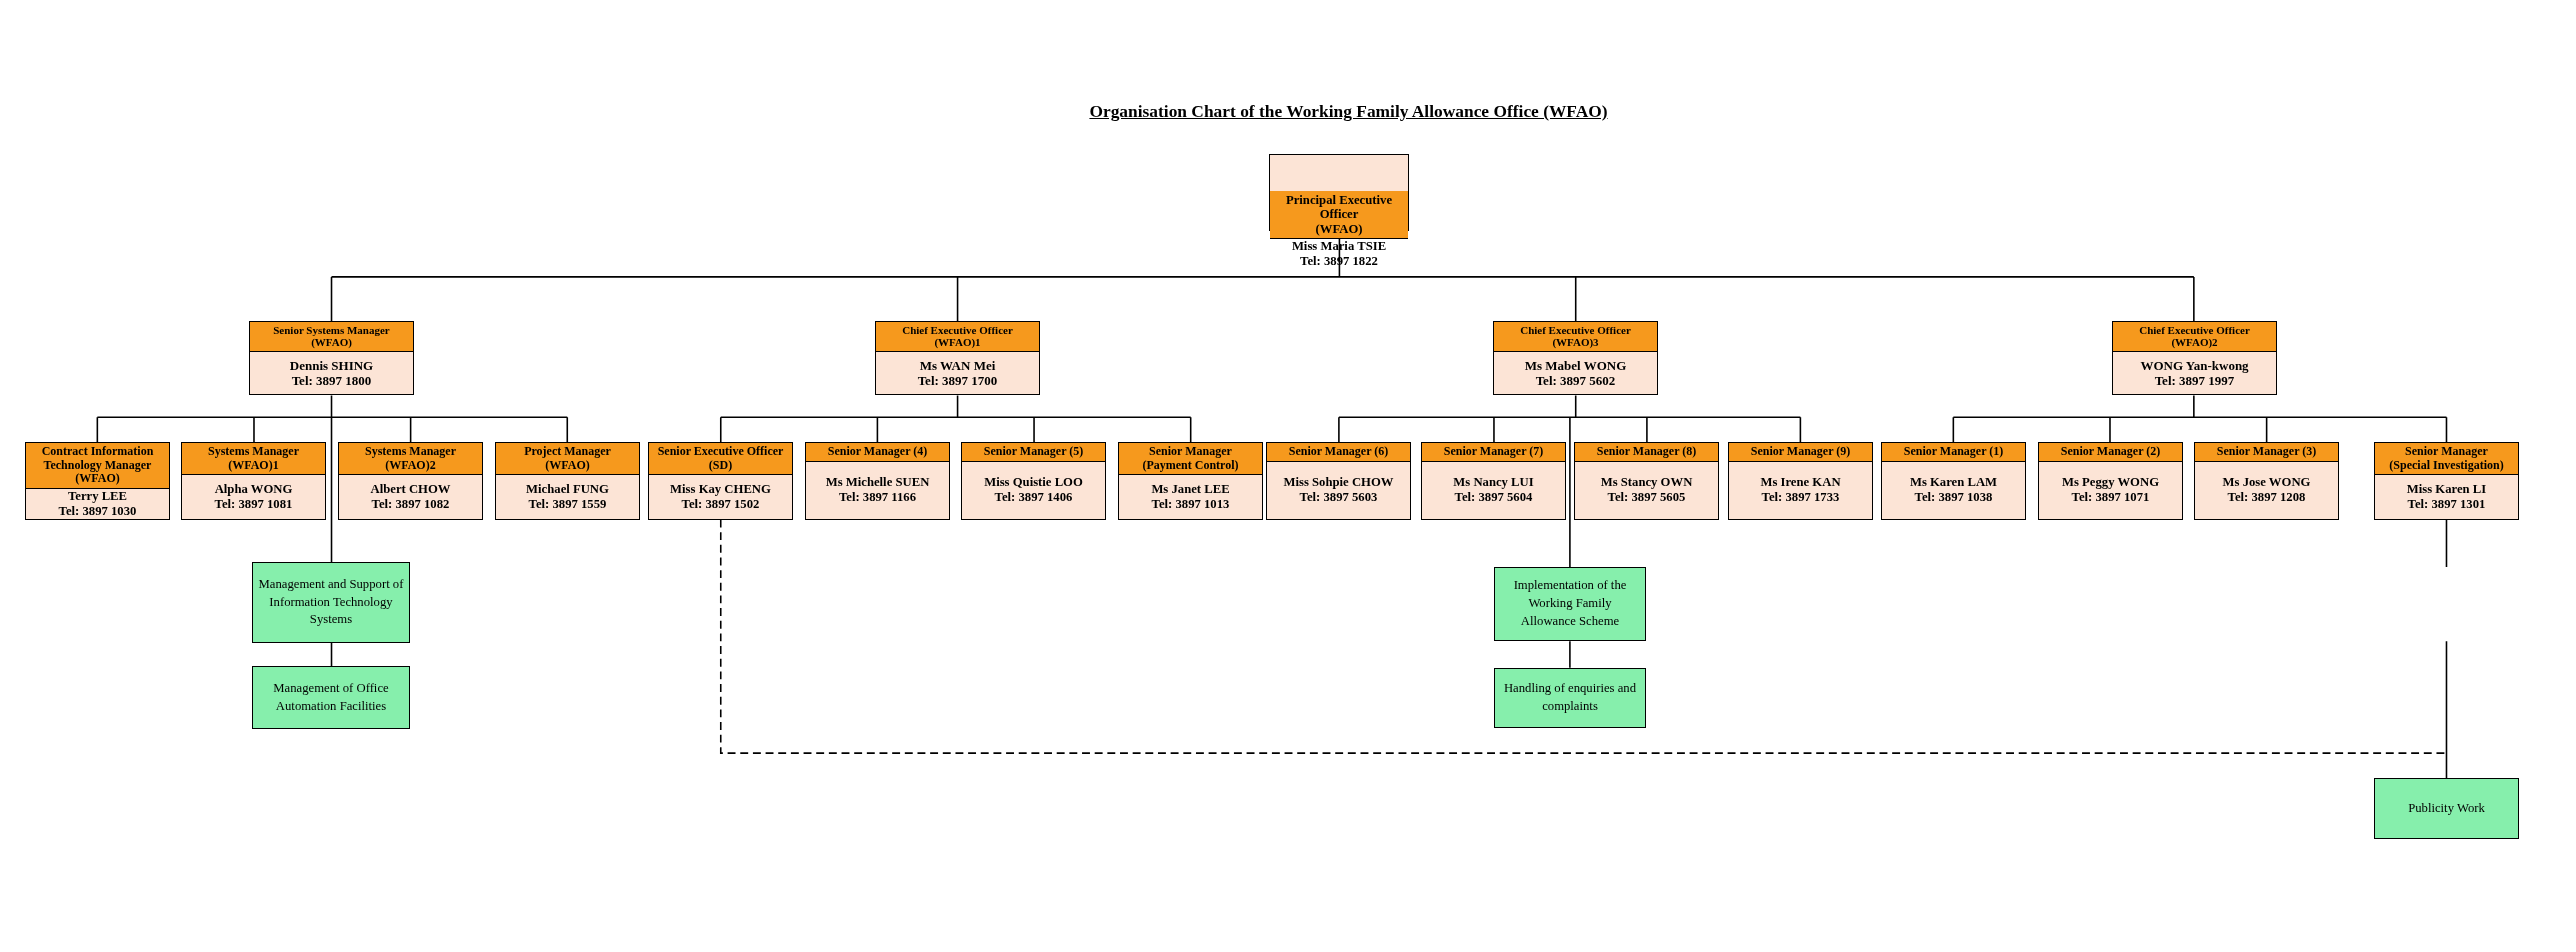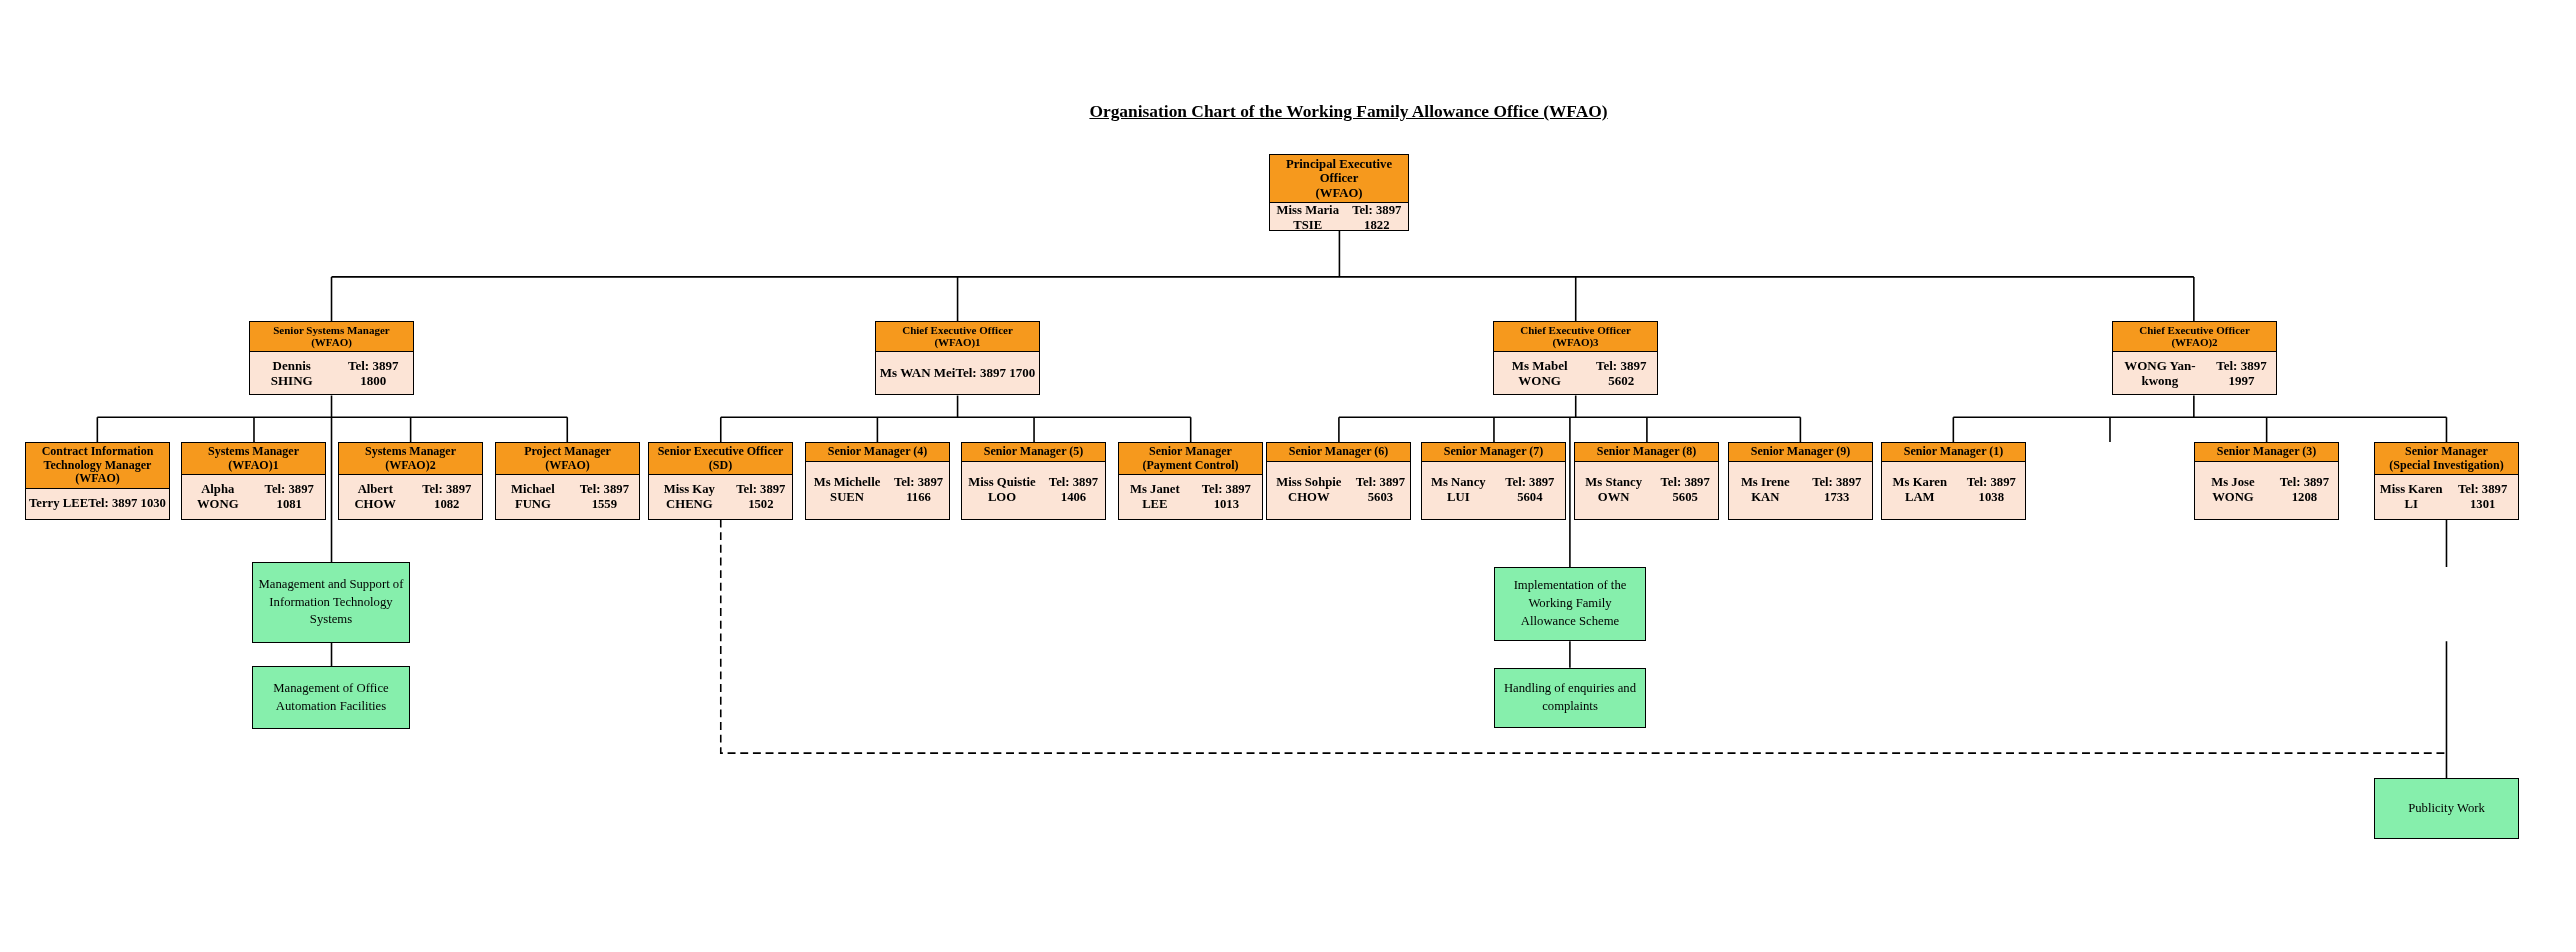--- a/index.html
+++ b/index.html
@@ -7,23 +7,23 @@
           font-family:"Liberation Serif",serif;}
   .chart-title{position:absolute;left:821px;top:101px;width:1055px;text-align:center;
           font-weight:bold;font-size:17.4px;text-decoration:underline;color:#000;}
   .wires{position:absolute;left:0;top:0;}
   .node{position:absolute;box-sizing:border-box;display:flex;flex-direction:column;
         border:1.6px solid var(--line,#000);background:var(--box-body-bg,#FCE4D6);
         font-weight:bold;text-align:center;color:#000;}
   .node .hd{background:var(--box-header-bg,#F6991D);border-bottom:1.6px solid var(--line,#000);
         display:flex;align-items:center;justify-content:center;white-space:pre-line;
         padding:2.1px 1.1px;line-height:1.12;}
-  .node .bd{flex:1;display:flex;flex-direction:row;align-items:center;justify-content:center;
+  .node .bd{flex:1;display:flex;flex-direction:column;align-items:center;justify-content:center;
         line-height:1.18;}
-  .lvl1 .hd{font-size:12.7px;} .lvl1 .bd{font-size:12.7px;}
+  .lvl1 .hd{font-size:12.7px;margin-top:36px;} .lvl1 .bd{font-size:12.7px;}
   .lvl2 .hd{font-size:11px;} .lvl2 .bd{font-size:13px;}
   .lvl3 .hd{font-size:12px;} .lvl3 .bd{font-size:12.7px;}
   .fn{position:absolute;box-sizing:border-box;border:1.6px solid var(--line,#000);background:#86efac;
       display:flex;align-items:center;justify-content:center;text-align:center;
       font-size:12.7px;line-height:1.4;padding:3.2px 5.3px;color:#000;}
 </style>
 </head>
 <body>
 
 <div class="canvas">
@@ -197,20 +197,27 @@
   </div>
 
   <div class="node lvl3" style="left:1881px;top:442px;width:145px;height:78px">
     <div class="hd">Senior Manager (1)</div>
     <div class="bd">
       <div>Ms Karen LAM</div>
       <div>Tel: 3897 1038</div>
     </div>
   </div>
 
+  <div class="node lvl3" style="left:2038px;top:442px;width:145px;height:78px">
+    <div class="hd">Senior Manager (2)</div>
+    <div class="bd">
+      <div>Ms Peggy WONG</div>
+      <div>Tel: 3897 1071</div>
+    </div>
+  </div>
 
   <div class="node lvl3" style="left:2194px;top:442px;width:145px;height:78px">
     <div class="hd">Senior Manager (3)</div>
     <div class="bd">
       <div>Ms Jose WONG</div>
       <div>Tel: 3897 1208</div>
     </div>
   </div>
 
   <div class="node lvl3" style="left:2374px;top:442px;width:145px;height:78px">

